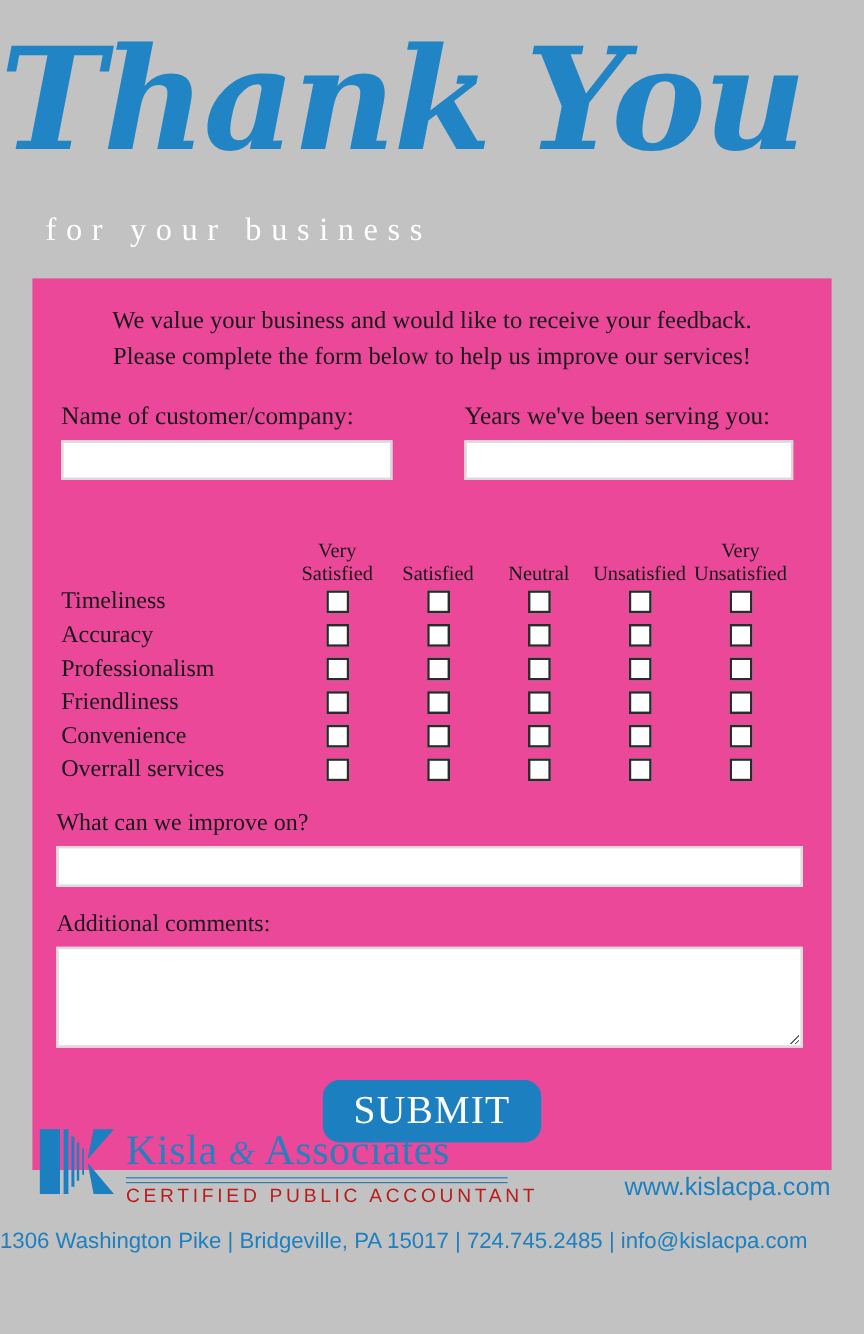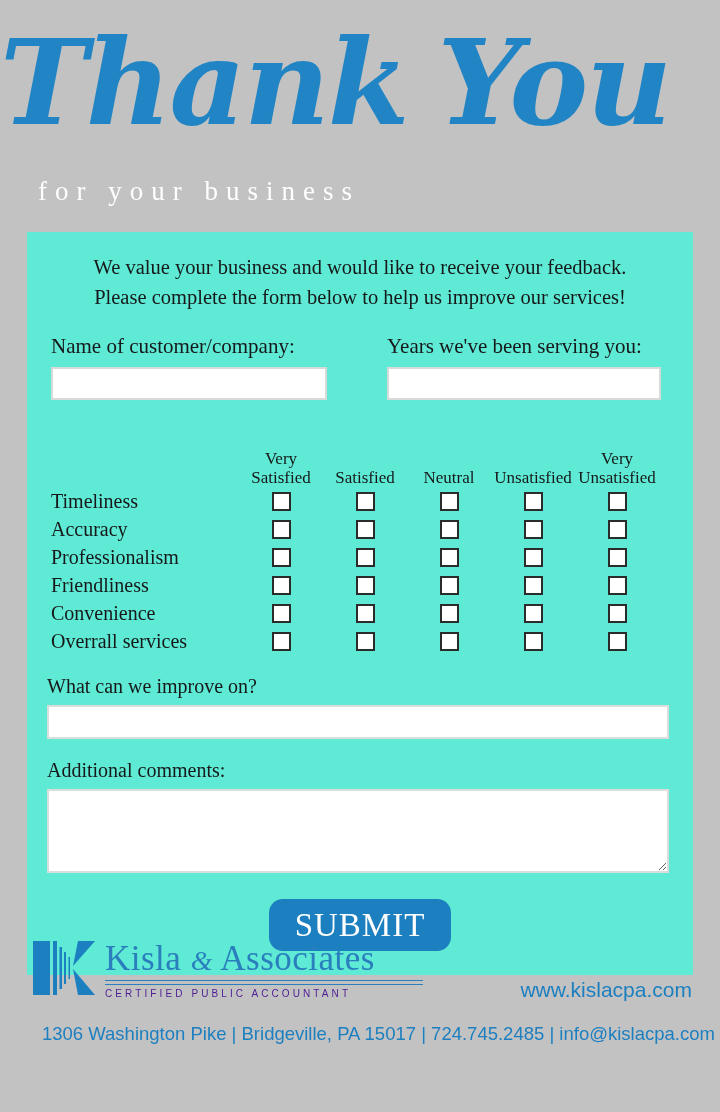--- a/index.html
+++ b/index.html
@@ -47,21 +47,21 @@
     color: #ffffff;
   }
 
   
   .card {
     position: absolute;
     left: 27px;
     top: 232px;
     width: 666px;
     height: 743px;
-    background: #5eead4;
+    background: #ec4899;
   }
 
   .intro {
     margin: 0;
     padding-top: 20px;
     text-align: center;
     font-size: 20.5px;
     line-height: 30px;
     color: #16181a;
   }
@@ -215,23 +215,23 @@
   .logo-amp { font-style: italic; font-size: 28px; }
   .logo-rule {
     height: 3px;
     border-top: 1px solid #2a7ebd;
     border-bottom: 1px solid #2a7ebd;
     margin-top: 1px;
     width: 318px;
   }
   .logo-tag {
     font-family: "Liberation Sans", sans-serif;
-    font-size: 10px;
+    font-size: 16px;
     letter-spacing: 3.1px;
-    color: #4c1d95;
+    color: #b91c1c;
     margin-top: 3px;
     white-space: nowrap;
   }
   .website {
     position: absolute;
     right: 28px;
     top: 45px;
     font-family: "Liberation Sans", sans-serif;
     font-size: 21px;
     color: #1c7fc0;
@@ -239,21 +239,20 @@
   .footer-contact {
     position: absolute;
     left: 0;
     top: 90px;
     width: 652px;
     text-align: center;
     font-family: "Liberation Sans", sans-serif;
     font-size: 18.5px;
     color: #1c7fc0;
     white-space: nowrap;
-    padding-left: 42px;
   }
 </style>
 </head>
 <body>
 
 <div class="header">
   <div class="thankyou">
     <span class="word-1">Thank</span><span class="word-2">You</span>
   </div>
   <div class="for-business">for your business</div>

